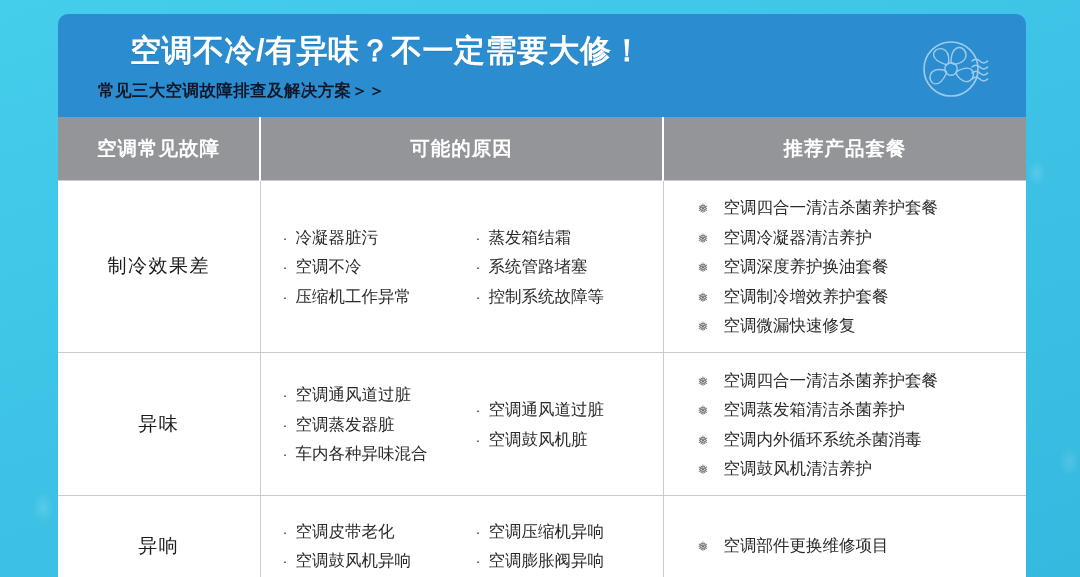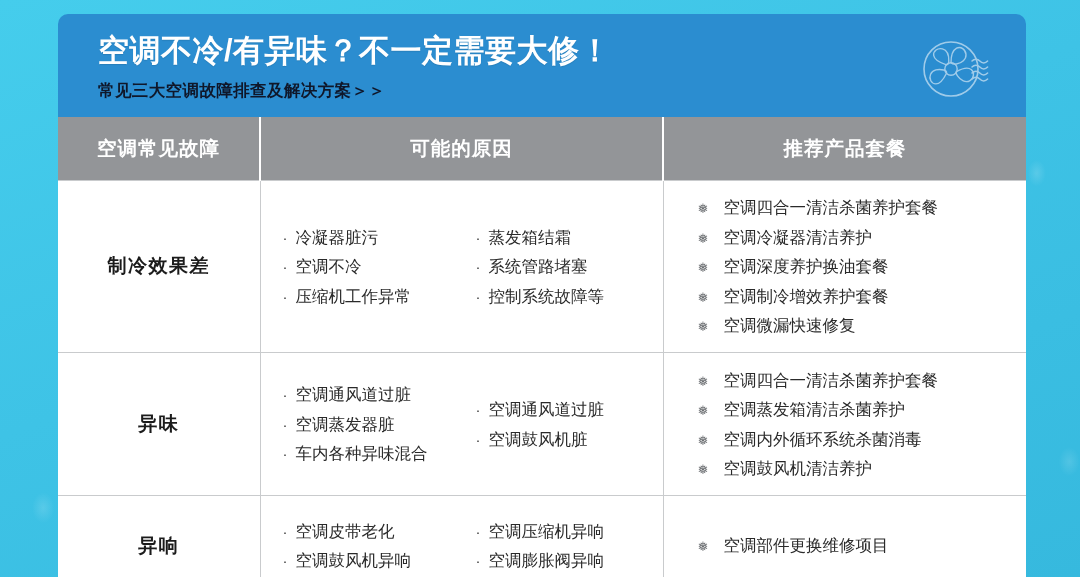--- a/index.html
+++ b/index.html
@@ -54,20 +54,21 @@
   }
 
   #banner-title {
     color: #ffffff;
     font-size: 31px;
     font-weight: bold;
     letter-spacing: .5px;
     line-height: 1.25;
     white-space: nowrap;
     text-shadow: 0 1px 1px rgba(0,0,0,.10);
+    margin-left: 32px;
   }
 
   #banner-subtitle {
     color: #0f172a;
     font-size: 16.5px;
     font-weight: bold;
     letter-spacing: .4px;
     margin-top: 9px;
     white-space: nowrap;
   }
@@ -111,21 +112,21 @@
     border-right: 1.5px solid #c9cbcd;
     background: #ffffff;
     vertical-align: middle;
   }
   #table tbody td:last-child { border-right: none; }
   #table tbody tr:last-child td { border-bottom: 1.5px solid #c9cbcd; }
 
   .fault-cell {
     text-align: center;
     font-size: 19px;
-    font-weight: bold;
+    font-weight: normal;
     color: #1b1b1b;
     letter-spacing: 1.5px;
   }
 
   
   .causes-cell { padding: 10px 10px 10px 22px; }
   .causes-grid {
     display: flex;
     gap: 16px;
   }

